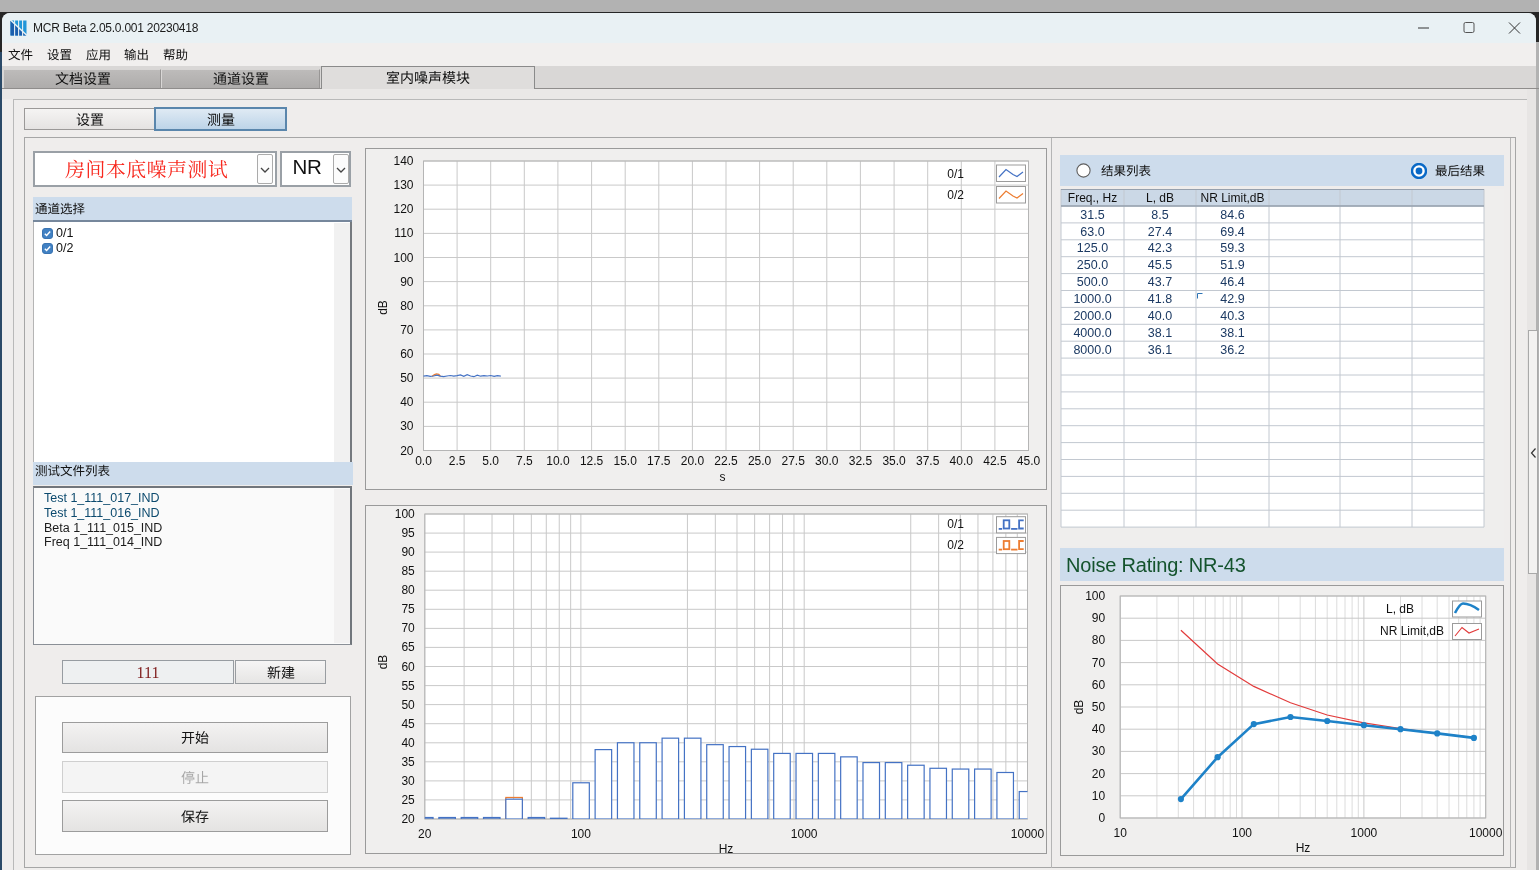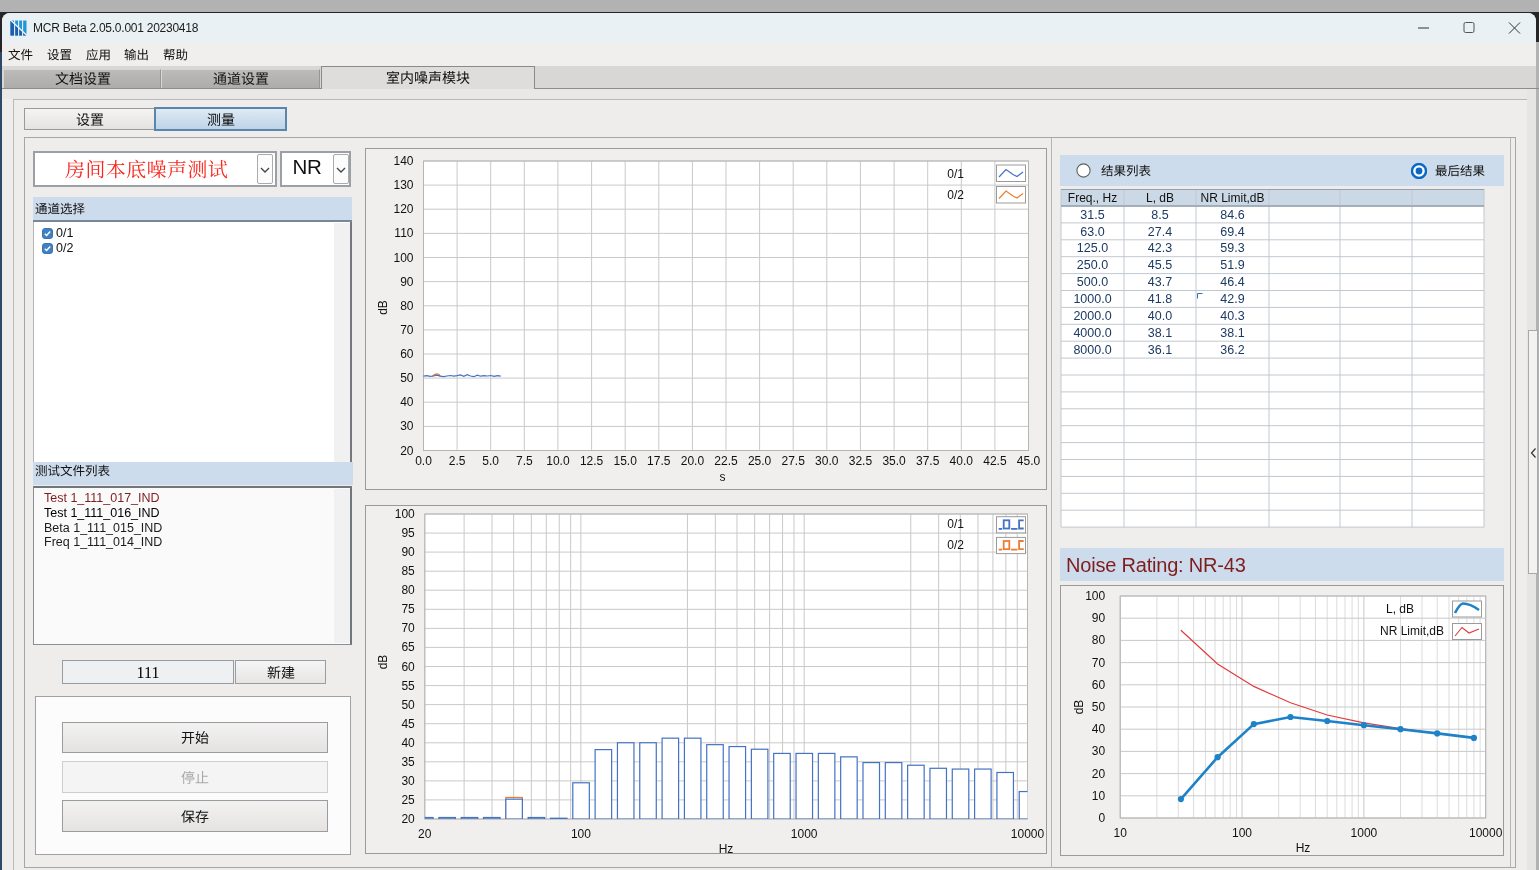--- a/index.html
+++ b/index.html
@@ -219,26 +219,26 @@
         <use href="#gs6d4b" transform="matrix(0.01250,0,0,-0.01250,0.00,12.31)"></use>
         <use href="#gs8bd5" transform="matrix(0.01250,0,0,-0.01250,12.50,12.31)"></use>
         <use href="#gs6587" transform="matrix(0.01250,0,0,-0.01250,25.00,12.31)"></use>
         <use href="#gs4ef6" transform="matrix(0.01250,0,0,-0.01250,37.50,12.31)"></use>
         <use href="#gs5217" transform="matrix(0.01250,0,0,-0.01250,50.00,12.31)"></use>
         <use href="#gs8868" transform="matrix(0.01250,0,0,-0.01250,62.50,12.31)"></use>
       </g>
     </svg>
 <div style="position:absolute;left:33px;top:474px;width:319px;height:159px;background:#fafafa;border:2px solid #71767c;border-left:1px solid #8a8f96;border-bottom:1px solid #8a8f96;box-sizing:border-box"></div>
 <div style="position:absolute;left:334px;top:477px;width:16px;height:154px;background:#f2f1f1"></div>
-<div style="position:absolute;left:44px;top:479.0px;font:12.5px 'Liberation Sans',sans-serif;color:#7f1d1d;line-height:15px">Test 1_111_017_IND</div>
-<div style="position:absolute;left:44px;top:493.8px;font:12.5px 'Liberation Sans',sans-serif;color:#000000;line-height:15px">Test 1_111_016_IND</div>
+<div style="position:absolute;left:44px;top:479.0px;font:12.5px 'Liberation Sans',sans-serif;color:#0c4a6e;line-height:15px">Test 1_111_017_IND</div>
+<div style="position:absolute;left:44px;top:493.8px;font:12.5px 'Liberation Sans',sans-serif;color:#0c4a6e;line-height:15px">Test 1_111_016_IND</div>
 <div style="position:absolute;left:44px;top:508.6px;font:12.5px 'Liberation Sans',sans-serif;color:#1c1c1c;line-height:15px">Beta 1_111_015_IND</div>
 <div style="position:absolute;left:44px;top:523.4px;font:12.5px 'Liberation Sans',sans-serif;color:#1c1c1c;line-height:15px">Freq 1_111_014_IND</div>
 <div style="position:absolute;left:62px;top:648px;width:172px;height:24px;background:#eef0f1;border:1px solid #979ca1;box-sizing:border-box"></div>
-<div style="position:absolute;left:62px;top:652px;font:16px 'Liberation Serif',serif;color:#000000;line-height:17px;width:172px;text-align:center">111</div>
+<div style="position:absolute;left:62px;top:652px;font:16px 'Liberation Serif',serif;color:#7f1d1d;line-height:17px;width:172px;text-align:center">111</div>
 <div style="position:absolute;left:235px;top:648px;width:91px;height:24px;background:linear-gradient(#f6f5f5,#e6e5e4);border:1px solid #999da1;box-sizing:border-box"></div>
 <svg style="position:absolute;left:266.5px;top:651.8px;overflow:visible" width="28" height="18">
       <g fill="#141414">
         <use href="#gs65b0" transform="matrix(0.01400,0,0,-0.01400,0.00,13.79)"></use>
         <use href="#gs5efa" transform="matrix(0.01400,0,0,-0.01400,14.00,13.79)"></use>
       </g>
     </svg>
 <div style="position:absolute;left:35px;top:684px;width:316px;height:159px;background:#fcfcfc;border:1px solid #a2a2a2;box-sizing:border-box"></div>
 <div style="position:absolute;left:62px;top:710px;width:266px;height:31px;background:linear-gradient(#f3f2f2,#e4e3e2);border:1px solid #9c9c9c;box-sizing:border-box"></div>
 <svg style="position:absolute;left:181.0px;top:717.3px;overflow:visible" width="28" height="18">
@@ -543,21 +543,21 @@
       <text x="172.5" y="131.0" text-anchor="middle" style="font-family:&quot;Liberation Sans&quot;,sans-serif;font-size:12.5px;fill:#1c3a63">40.3</text>
       <text x="32.5" y="147.9" text-anchor="middle" style="font-family:&quot;Liberation Sans&quot;,sans-serif;font-size:12.5px;fill:#1c3a63">4000.0</text>
       <text x="100" y="147.9" text-anchor="middle" style="font-family:&quot;Liberation Sans&quot;,sans-serif;font-size:12.5px;fill:#1c3a63">38.1</text>
       <text x="172.5" y="147.9" text-anchor="middle" style="font-family:&quot;Liberation Sans&quot;,sans-serif;font-size:12.5px;fill:#1c3a63">38.1</text>
       <text x="32.5" y="164.8" text-anchor="middle" style="font-family:&quot;Liberation Sans&quot;,sans-serif;font-size:12.5px;fill:#1c3a63">8000.0</text>
       <text x="100" y="164.8" text-anchor="middle" style="font-family:&quot;Liberation Sans&quot;,sans-serif;font-size:12.5px;fill:#1c3a63">36.1</text>
       <text x="172.5" y="164.8" text-anchor="middle" style="font-family:&quot;Liberation Sans&quot;,sans-serif;font-size:12.5px;fill:#1c3a63">36.2</text>
       <path d="M137.5,104.5 h5 M137.5,104.5 v5" stroke="#2e75b6" stroke-width="1" fill="none"></path>
     </svg>
 <div style="position:absolute;left:1060px;top:536px;width:444px;height:33px;background:#cddcec"></div>
-<div style="position:absolute;left:1066px;top:541px;font:20px 'Liberation Sans',sans-serif;color:#7f1d1d;line-height:24px;letter-spacing:-0.2px">Noise Rating: NR-43</div>
+<div style="position:absolute;left:1066px;top:541px;font:20px 'Liberation Sans',sans-serif;color:#14532d;line-height:24px;letter-spacing:-0.2px">Noise Rating: NR-43</div>
 <svg style="position:absolute;left:1060px;top:573px" width="444" height="271" viewBox="0 0 444 271">
       <rect x="0.5" y="0.5" width="443" height="270" fill="#f0efee" stroke="#9a9a9a"></rect>
       <rect x="60.200000000000045" y="11" width="365.5" height="222" fill="#fff"></rect>
       <line x1="96.9" y1="11" x2="96.9" y2="233" stroke="#dcdcdc" stroke-width="1"></line>
       <line x1="118.3" y1="11" x2="118.3" y2="233" stroke="#dcdcdc" stroke-width="1"></line>
       <line x1="133.6" y1="11" x2="133.6" y2="233" stroke="#dcdcdc" stroke-width="1"></line>
       <line x1="145.4" y1="11" x2="145.4" y2="233" stroke="#dcdcdc" stroke-width="1"></line>
       <line x1="155.0" y1="11" x2="155.0" y2="233" stroke="#dcdcdc" stroke-width="1"></line>
       <line x1="163.2" y1="11" x2="163.2" y2="233" stroke="#dcdcdc" stroke-width="1"></line>
       <line x1="170.2" y1="11" x2="170.2" y2="233" stroke="#dcdcdc" stroke-width="1"></line>

